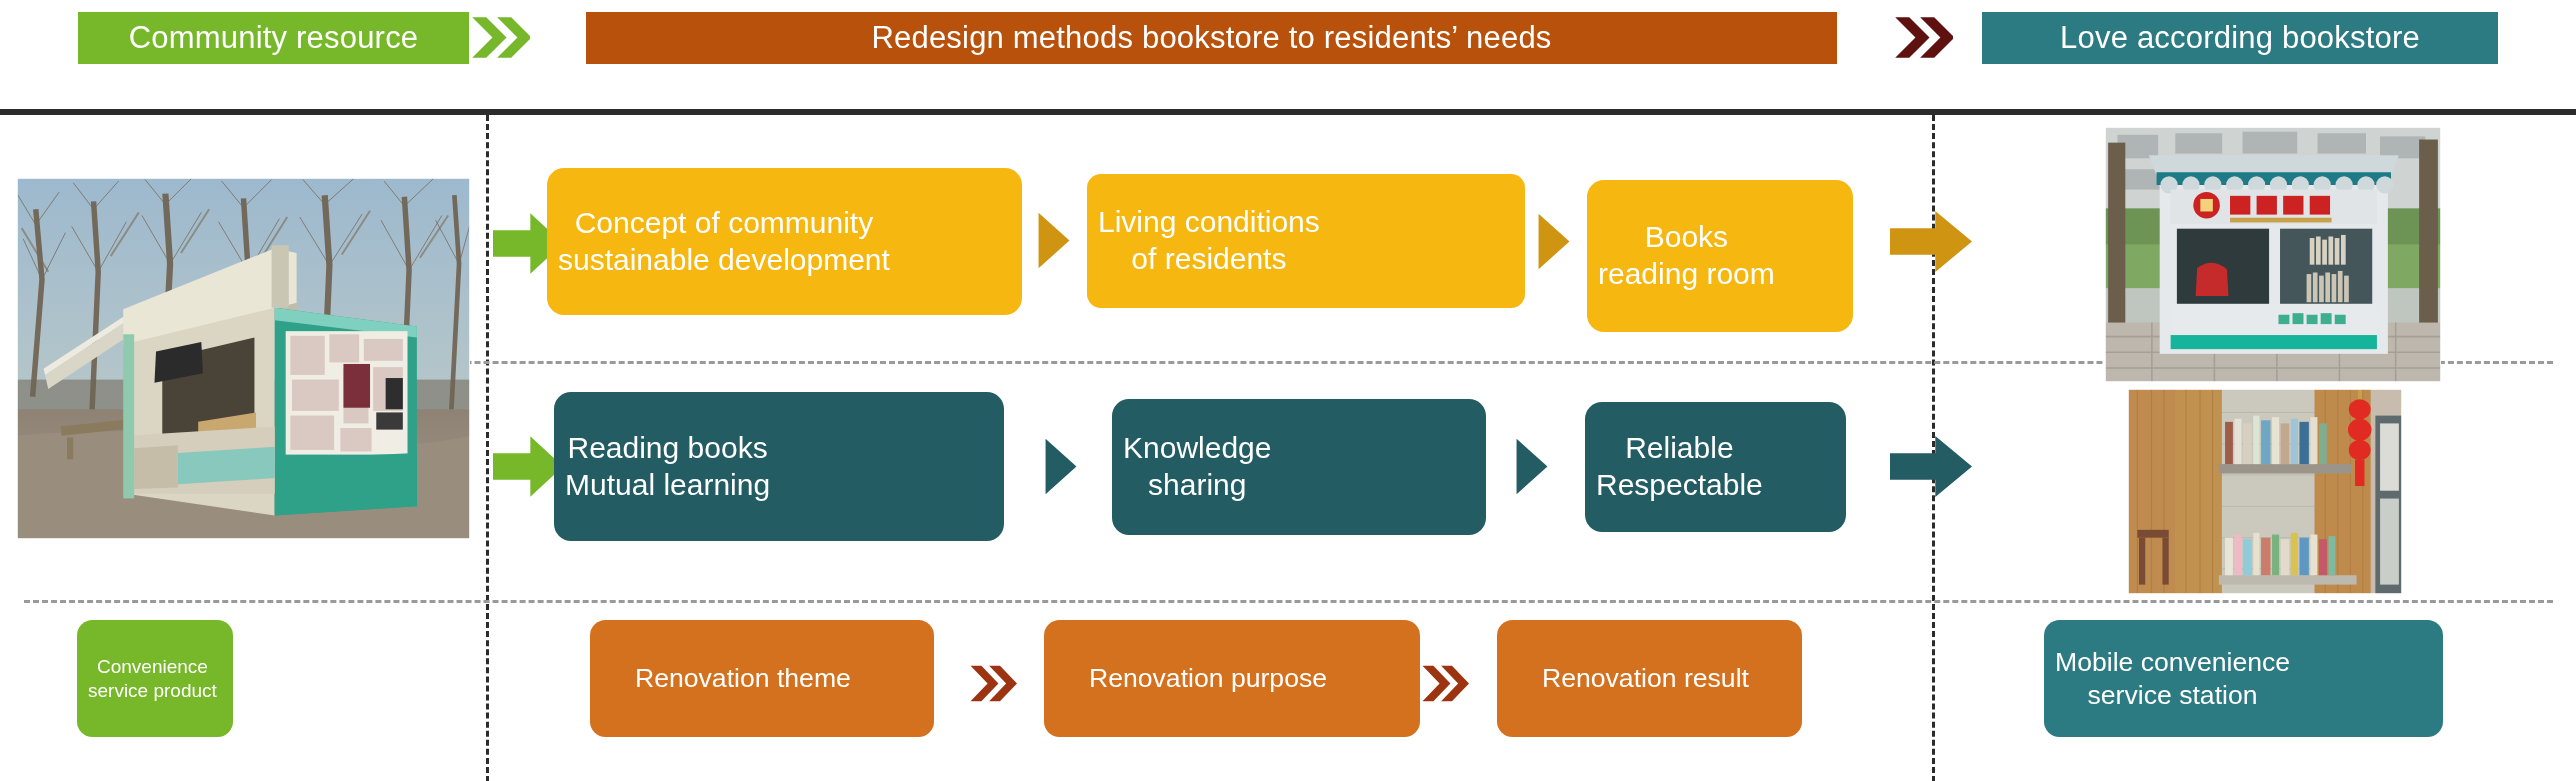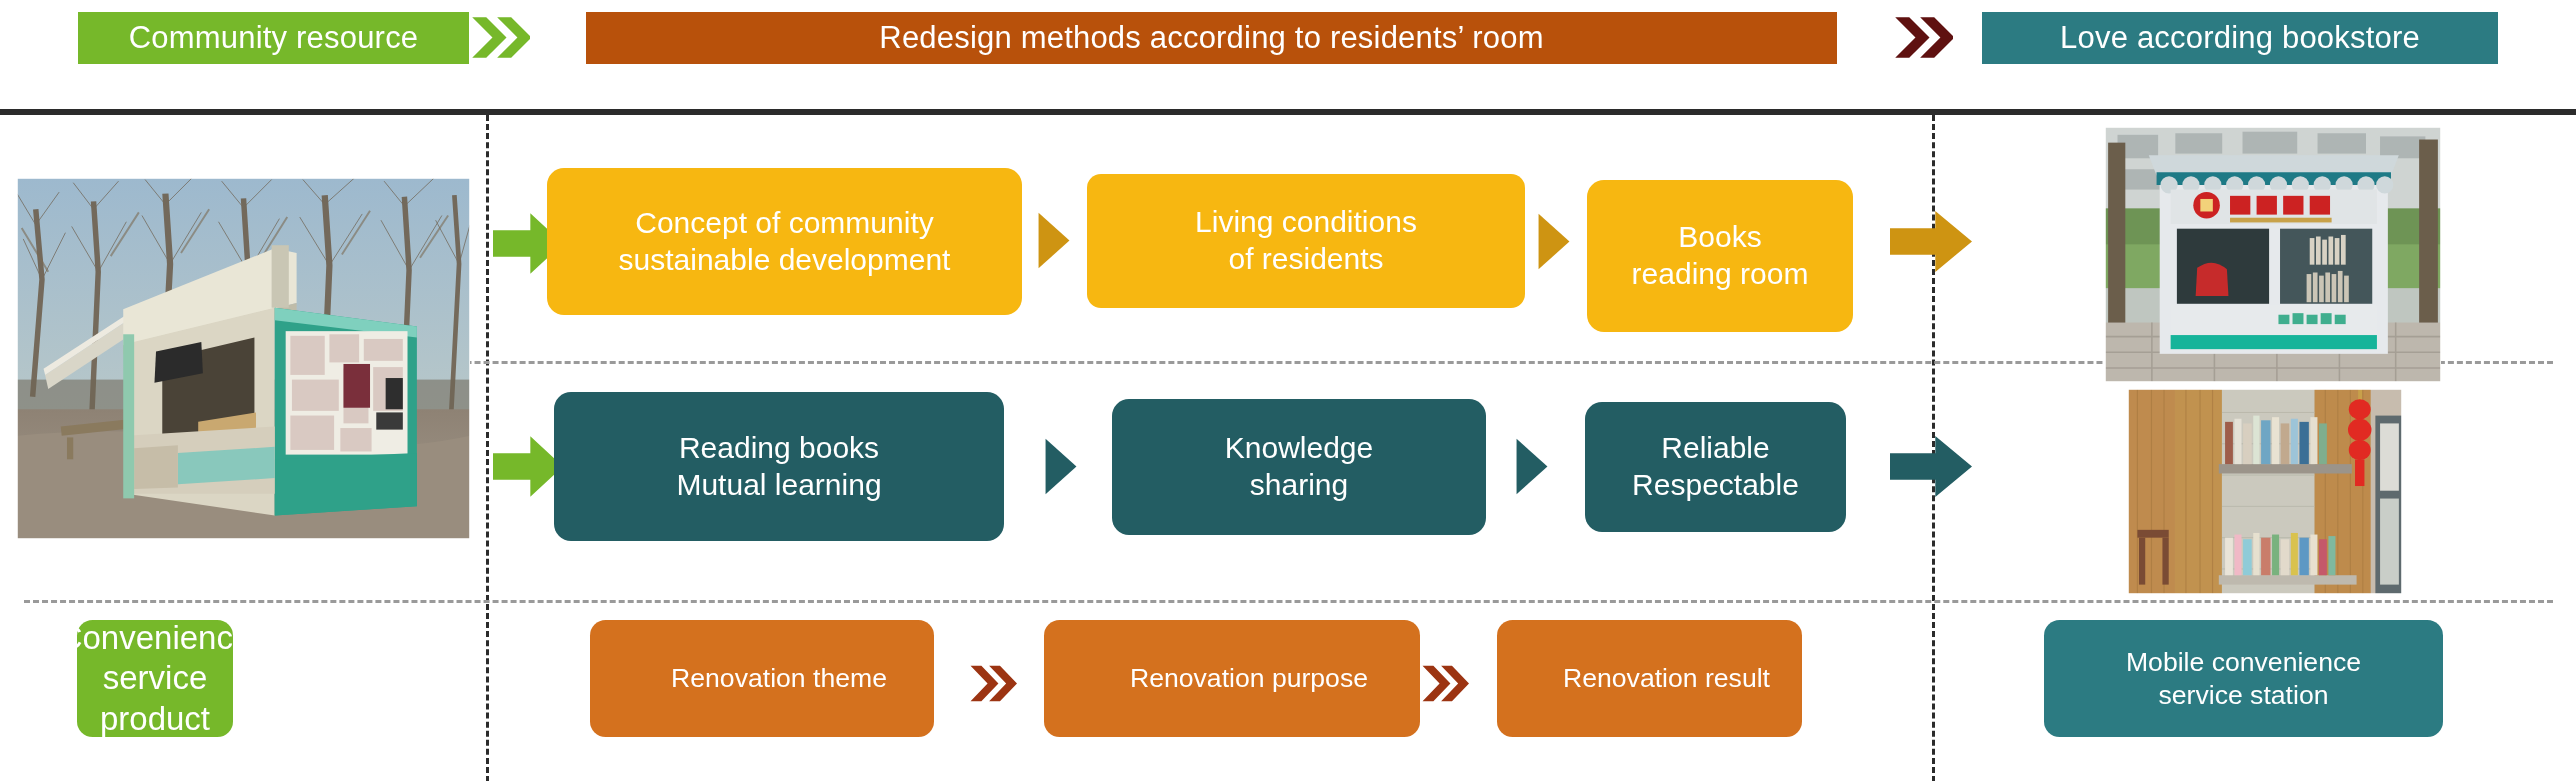--- a/index.html
+++ b/index.html
@@ -34,40 +34,40 @@
   #hdash-bottom{left:23.5px;top:600px;width:2529px;}
 
   
   .photo{position:absolute;overflow:hidden;background:#cfcfcf;}
   #photo-old     {left:17px;  top:178px;width:453px;height:361px;}
   #photo-kiosk   {left:2105px;top:127px;width:336px;height:255px;}
   #photo-interior{left:2128px;top:389px;width:274px;height:205px;}
   .photo svg{display:block;width:100%;height:100%;}
 
   
-  .rbox{position:absolute;display:flex;align-items:center;justify-content:center;
+  .rbox{position:absolute;display:flex;align-items:center;justify-content:flex-start;
         text-align:center;color:#ffffff;border-radius:17px;
         font-size:30px;line-height:1.22;padding:0 11px;box-sizing:border-box;}
   .rbox span{display:block;}
 
   
   .amber{background:#F7B711;}
   #b-concept {left:547px; top:168px;width:475px;height:147px;}
   #b-living  {left:1087px;top:174px;width:438px;height:134px;border-radius:14px;}
   #b-books   {left:1587px;top:180px;width:266px;height:152px;}
 
   
   .teal{background:#235D63;}
   #b-reading {left:554px; top:392px;width:450px;height:149px;}
   #b-knowledge{left:1112px;top:399px;width:374px;height:136px;}
   #b-reliable{left:1585px;top:402px;width:261px;height:130px;}
 
   
   #b-convenience{left:77px; top:620px;width:156px;height:117px;background:#76B82A;
-                 font-size:33px;border-radius:15.6px;}
+                 font-size:19px;border-radius:15.6px;}
   .orange{background:#D4711E;border-radius:15.6px;font-size:26.6px;padding-left:45px;}
   #b-theme  {left:590px; top:620px;width:344px;height:117px;}
   #b-purpose{left:1044px;top:620px;width:376px;height:117px;}
   #b-result {left:1497px;top:620px;width:305px;height:117px;}
   #b-station{left:2044px;top:620px;width:399px;height:117px;background:#2C7B82;
              font-size:26.6px;border-radius:15.6px;}
 
   
   .arrow{position:absolute;}
   .arrow svg{display:block;width:100%;height:100%;}
@@ -95,21 +95,21 @@
 
   <div class="hdr-box" id="hdr-community">Community resource</div>
 
   <div class="chev" id="chev-1">
     <svg viewBox="0 0 78 68" xmlns="http://www.w3.org/2000/svg">
       <path d="M4 8 L22 8 L48 34 L22 60 L4 60 L30 34 Z" fill="#76B82A"></path>
       <path d="M36 8 L54 8 L80 34 L54 60 L36 60 L62 34 Z" fill="#76B82A"></path>
     </svg>
   </div>
 
-  <div class="hdr-box" id="hdr-redesign">Redesign methods according to residents’ room</div>
+  <div class="hdr-box" id="hdr-redesign">Redesign methods bookstore to residents’ needs</div>
 
   <div class="chev" id="chev-2">
     <svg viewBox="0 0 78 68" xmlns="http://www.w3.org/2000/svg">
       <path d="M4 8 L22 8 L48 34 L22 60 L4 60 L30 34 Z" fill="#5F1110"></path>
       <path d="M36 8 L54 8 L80 34 L54 60 L36 60 L62 34 Z" fill="#5F1110"></path>
     </svg>
   </div>
 
   <div class="hdr-box" id="hdr-love">Love according bookstore</div>
 

